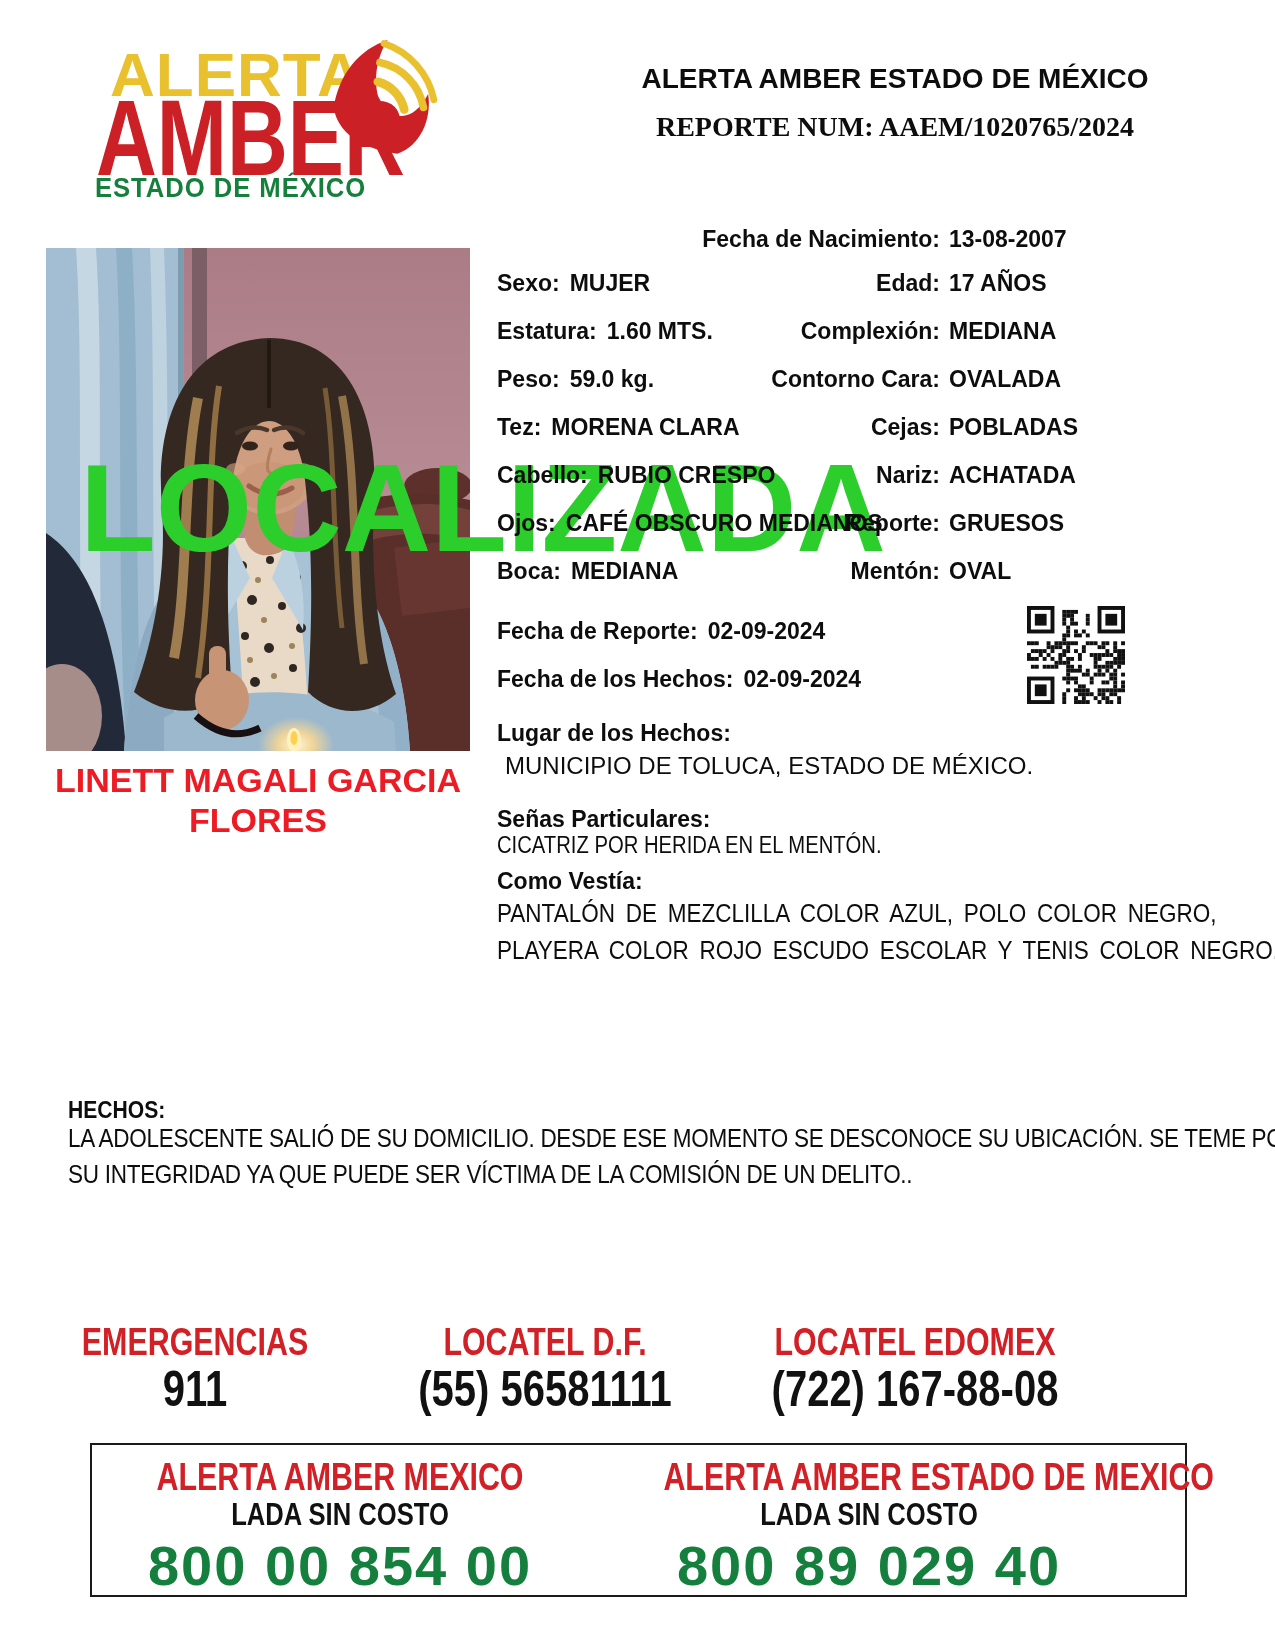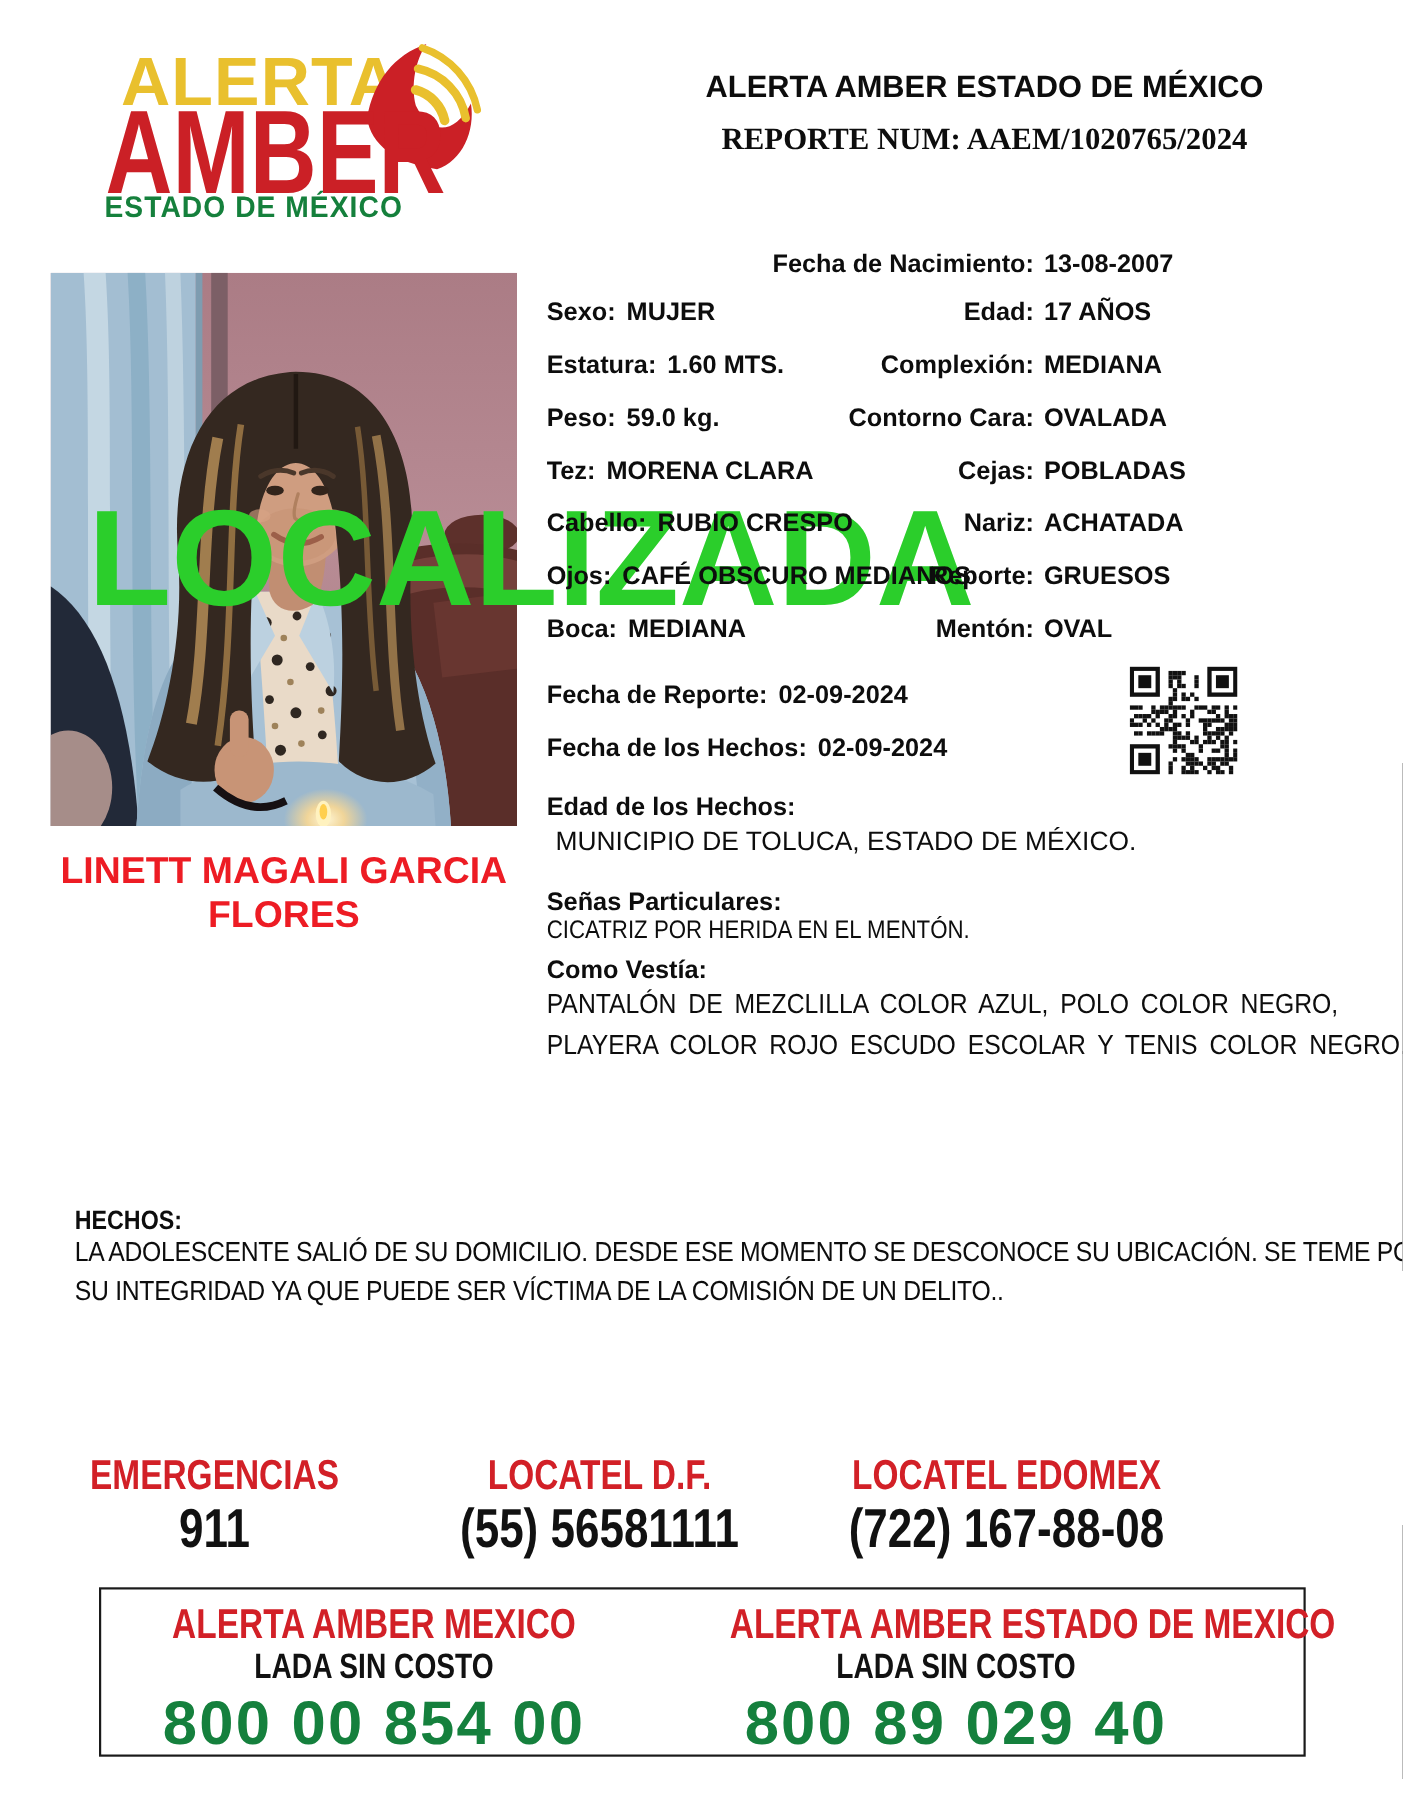--- a/index.html
+++ b/index.html
@@ -25,21 +25,21 @@
 
   
   .photo { position:absolute; left:46px; top:248px; width:424px; height:503px; z-index:1; }
 
   
   .localizada { position:absolute; left:80px; top:446px; font-size:124px; font-weight:bold;
     color:#2BCE2B; line-height:1; white-space:nowrap; z-index:2; }
 
   
   .name { position:absolute; left:45px; top:760px; width:426px; text-align:center;
-    color:#ED1C24; font-size:34px; font-weight:bold; line-height:40px; z-index:3;margin-top:12px; }
+    color:#ED1C24; font-size:34px; font-weight:bold; line-height:40px; z-index:3; }
 
   
   .details { position:absolute; left:497px; top:0; width:663px; height:980px; z-index:3; }
   .drow { position:absolute; left:0; width:100%; height:30px; font-size:23px; font-weight:bold; }
   .ll  { position:absolute; left:0; top:0; white-space:nowrap; }
   .val { margin-left:10px; }
   .rl  { position:absolute; left:0; top:0; width:443px; text-align:right; white-space:nowrap; }
   .rv  { position:absolute; left:452px; top:0; white-space:nowrap; }
   .slabel { position:absolute; left:0; font-size:23px; font-weight:bold; white-space:nowrap; }
   .svalue { position:absolute; font-size:24px; font-weight:normal; white-space:nowrap; }
@@ -230,21 +230,21 @@
     </div>
 
     <div class="drow" style="top:618px">
       <span class="ll"><span>Fecha de Reporte:</span><span class="val">02-09-2024</span></span>
     </div>
 
     <div class="drow" style="top:666px">
       <span class="ll"><span>Fecha de los Hechos:</span><span class="val">02-09-2024</span></span>
     </div>
 
-    <div class="slabel" style="top:720px">Edad de los Hechos:</div>
+    <div class="slabel" style="top:720px">Lugar de los Hechos:</div>
     <div class="svalue" style="top:752px;left:8px">MUNICIPIO DE TOLUCA, ESTADO DE MÉXICO.</div>
 
     <div class="slabel" style="top:806px">Señas Particulares:</div>
     <div class="svalue cond" style="top:832px;font-size:23px">CICATRIZ POR HERIDA EN EL MENTÓN.</div>
 
     <div class="slabel" style="top:868px">Como Vestía:</div>
     <div class="svalue clothing-line" style="top:899px;font-size:25px">PANTALÓN DE MEZCLILLA COLOR AZUL, POLO COLOR NEGRO,</div>
     <div class="svalue clothing-line" style="top:936px;font-size:25px">PLAYERA COLOR ROJO ESCUDO ESCOLAR Y TENIS COLOR NEGRO.</div>
   </div>
 

